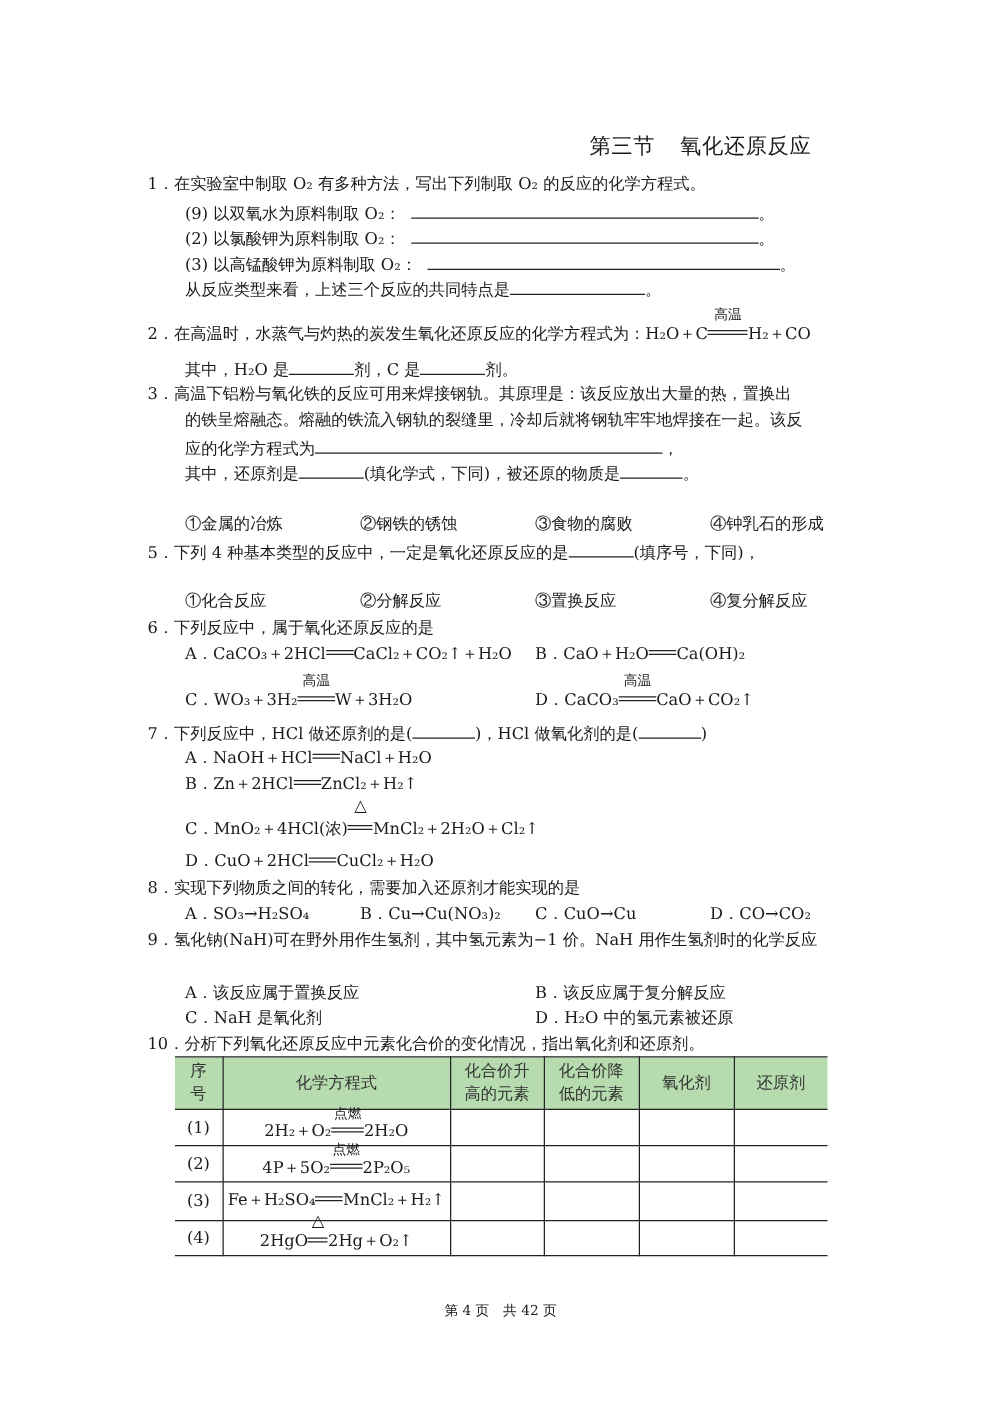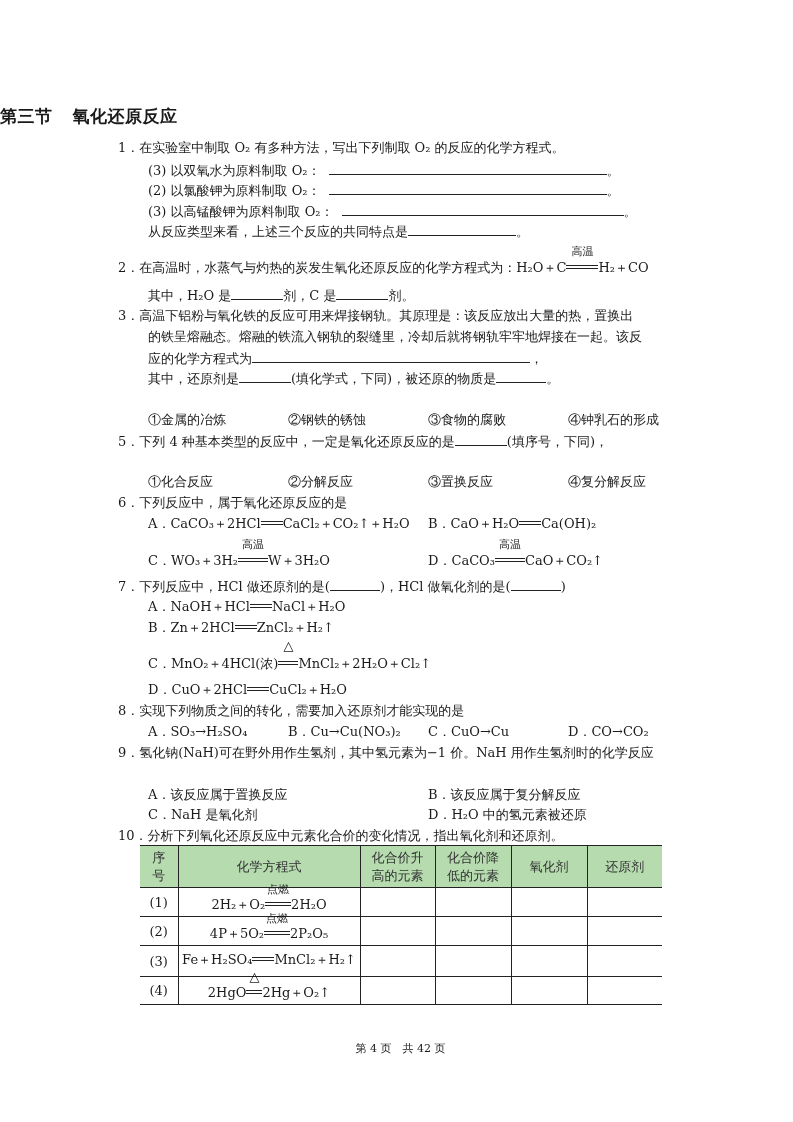--- a/index.html
+++ b/index.html
@@ -1,20 +1,20 @@
 <!DOCTYPE html>
 <html><head>
 <meta charset="utf-8">
 <style>
   html, body { margin: 0; padding: 0; background: #ffffff; }
   body { width: 793px; height: 1122px; position: relative; overflow: hidden;
          font-family: "DejaVu Serif", "Liberation Serif", serif; color: #1a1a1a; }
   .page { position: absolute; left: 0; top: 0; width: 793px; height: 1122px; }
-  .title { position: absolute; top: 105px; left: 0; width: 649px; text-align: left;
-           font-family: "DejaVu Sans", "Liberation Sans", sans-serif; font-weight: bold;
+  .title { position: absolute; top: 105px; left: 0; width: 649px; text-align: right;
+           font-family: "DejaVu Sans", "Liberation Sans", sans-serif; font-weight: normal;
            font-size: 17px; letter-spacing: 0.5px; }
   .title .gap { display: inline-block; width: 20px; }
   .ln { position: absolute; font-size: 13px; line-height: 18px; white-space: nowrap; }
   .blank { display: inline-block; border-bottom: 1px solid #222; height: 13px; vertical-align: baseline; }
   .cond { display: inline-block; position: relative; vertical-align: baseline; text-align: center; }
   .cond .top { position: absolute; left: 0; right: 0; top: -13px; font-size: 11px; line-height: 12px;
                font-family: "DejaVu Sans", "Liberation Sans", sans-serif; }
   .cond .bar { display: inline-block; border-top: 1px solid #222; border-bottom: 1px solid #222;
                height: 2px; vertical-align: 3px; }
   .eq2 { display: inline-block; border-top: 1px solid #222; border-bottom: 1px solid #222;
@@ -36,21 +36,21 @@
 <body>
 
 <div class="page">
 
   <div class="title">
     <span>第三节</span><span class="gap"></span><span>氧化还原反应</span>
   </div>
 
   <div class="ln" style="left:118px; top:139px;">1．在实验室中制取 O₂ 有多种方法，写出下列制取 O₂ 的反应的化学方程式。</div>
   <div class="ln" style="left:148px; top:161px;">
-    <span>(3) 以双氧水为原料制取 O₂：</span><span class="blank" style="width:278px; margin-left:8px;"></span><span>。</span>
+    <span>(9) 以双氧水为原料制取 O₂：</span><span class="blank" style="width:278px; margin-left:8px;"></span><span>。</span>
   </div>
   <div class="ln" style="left:148px; top:181px;">
     <span>(2) 以氯酸钾为原料制取 O₂：</span><span class="blank" style="width:278px; margin-left:8px;"></span><span>。</span>
   </div>
   <div class="ln" style="left:148px; top:202px;">
     <span>(3) 以高锰酸钾为原料制取 O₂：</span><span class="blank" style="width:282px; margin-left:8px;"></span><span>。</span>
   </div>
   <div class="ln" style="left:148px; top:222px;">
     <span>从反应类型来看，上述三个反应的共同特点是</span><span class="blank" style="width:108px;"></span><span>。</span>
   </div>

